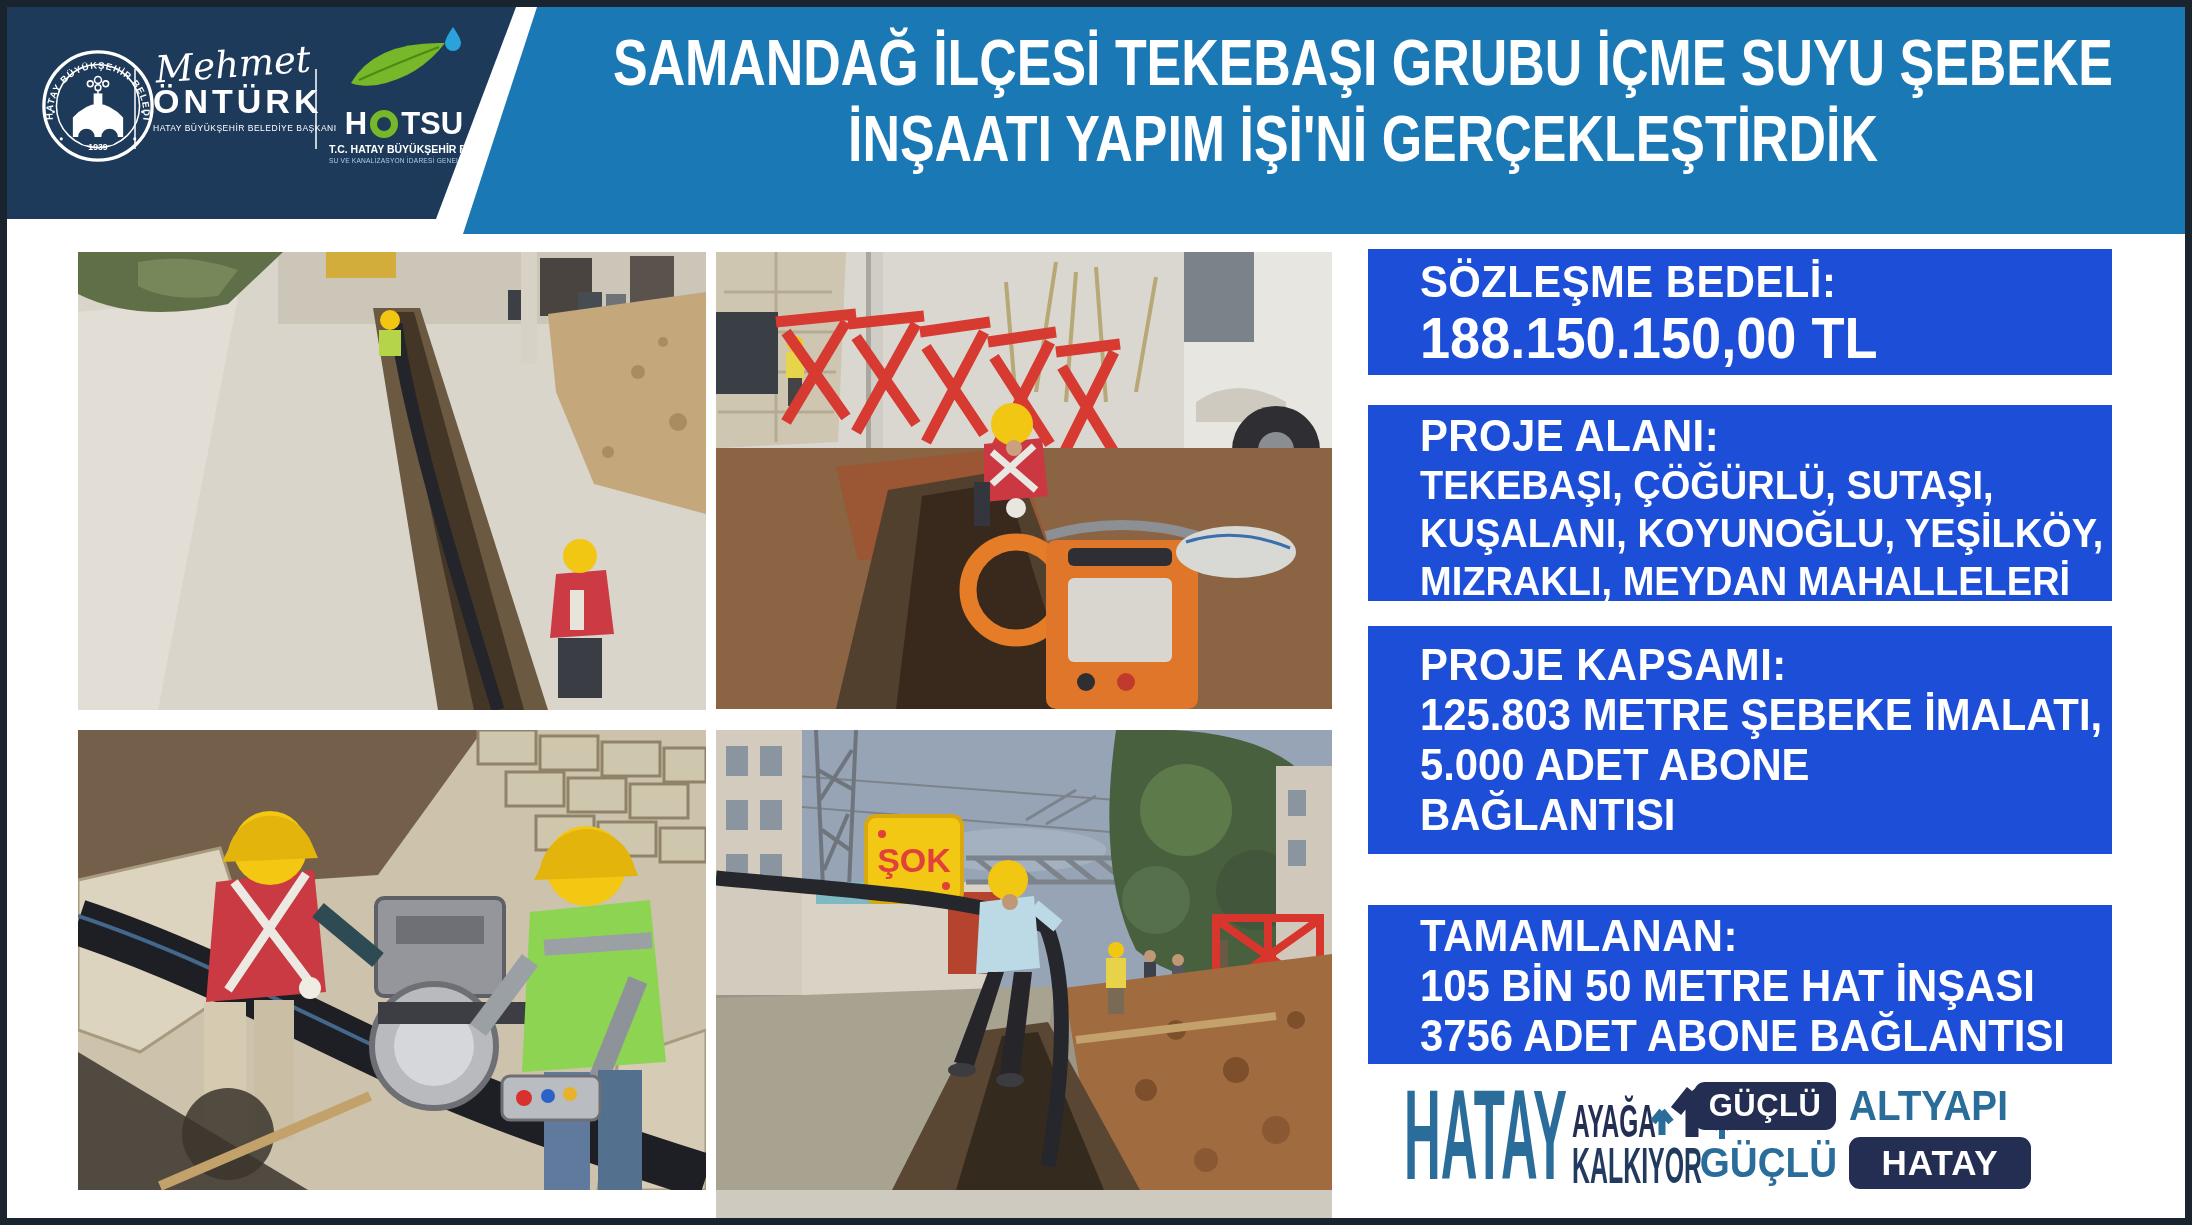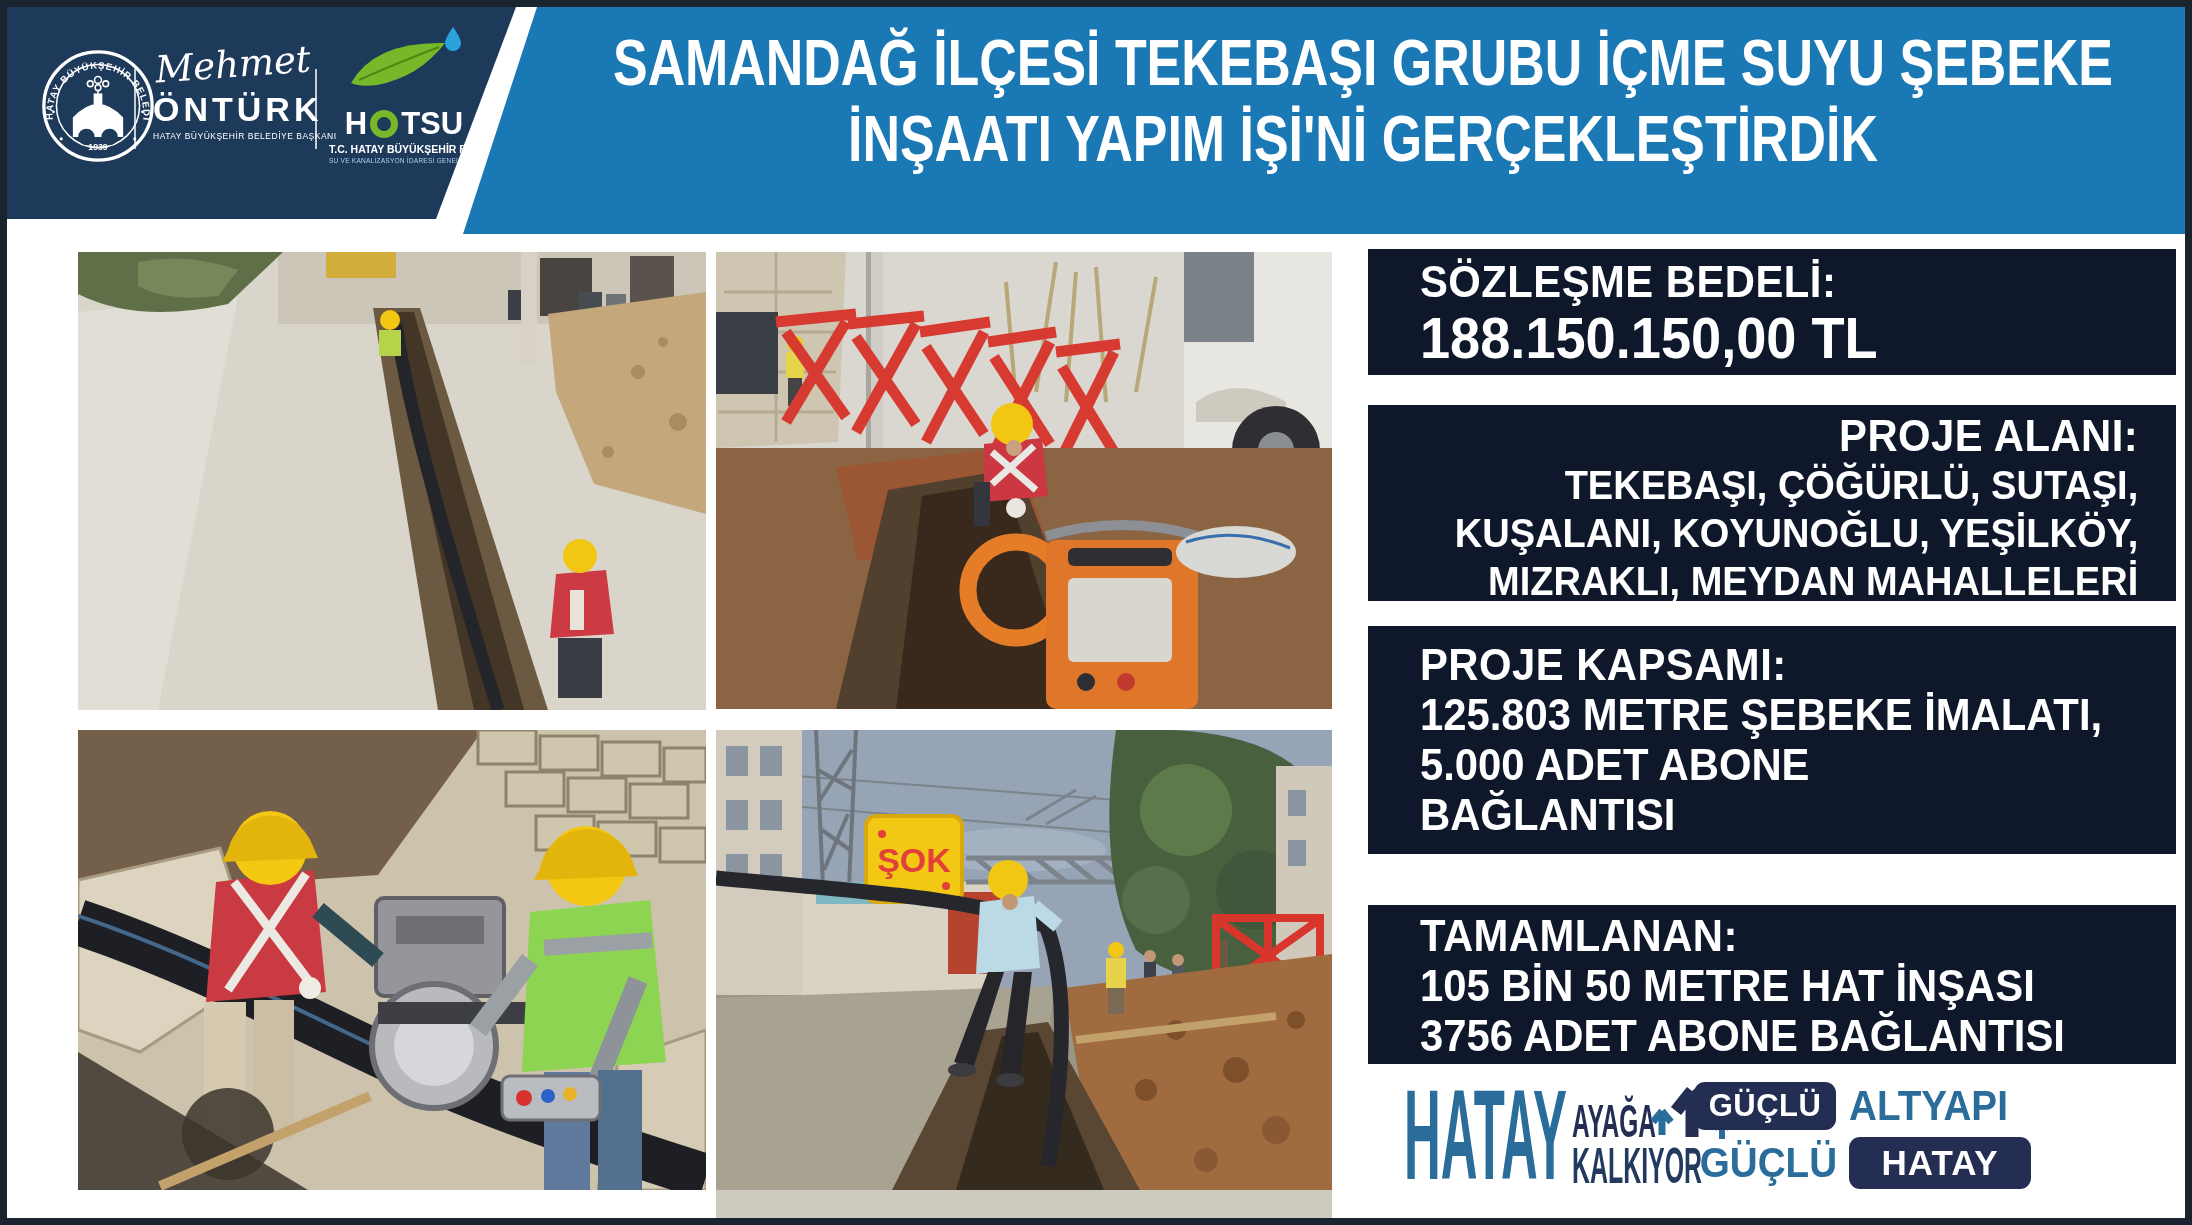--- a/index.html
+++ b/index.html
@@ -13,38 +13,38 @@
   .blue-band{position:absolute;left:463px;top:7px;width:1722px;height:227px;background:#1a78b4;
              clip-path:polygon(74px 0,100% 0,100% 100%,0 100%);}
   .band-svg{position:absolute;left:40px;top:0;}
   .band-svg text{font-family:"Liberation Sans",sans-serif;font-weight:bold;fill:#ffffff;}
 
   .divider{position:absolute;width:2px;background:rgba(255,255,255,.75);}
 
   .mayor{position:absolute;left:146px;top:40px;width:160px;text-align:center;color:#fff;}
   .mayor-first{font-family:"DejaVu Serif",serif;font-style:italic;font-size:37px;line-height:36px;
                transform:rotate(-4deg);display:block;}
-  .mayor-last{font-size:34px;font-weight:bold;letter-spacing:4px;line-height:36px;display:block;margin-top:8px;}
+  .mayor-last{font-size:34px;font-weight:bold;letter-spacing:4px;line-height:36px;display:block;}
   .mayor-role{font-size:8.5px;letter-spacing:.5px;margin-top:4px;display:block;white-space:nowrap;}
 
   .hatsu{position:absolute;left:322px;top:40px;width:150px;text-align:center;color:#fff;}
   .hatsu-leaf{position:absolute;left:18px;top:-14px;}
   .hatsu-word{position:relative;margin-top:62px;display:flex;align-items:center;justify-content:center;gap:3px;
               font-size:31px;font-weight:bold;line-height:30px;}
   .hatsu-a{display:inline-block;width:14px;height:14px;border:7px solid #76b82a;border-radius:50%;}
   .hatsu-drop{position:absolute;right:18px;top:-20px;}
   .hatsu-sub1{font-size:10.5px;font-weight:bold;margin-top:4px;white-space:nowrap;}
   .hatsu-sub2{font-size:6.6px;color:#a9d0ea;margin-top:2px;white-space:nowrap;letter-spacing:.2px;}
 
   
   .photo{position:absolute;overflow:hidden;background:#cfcac0;}
   .photo svg{display:block;}
 
   
-  .ibox{position:absolute;left:1368px;width:808px;background:#0f172a;color:#fff;
+  .ibox{position:absolute;left:1368px;width:744px;background:#1d4ed8;color:#fff;
         padding:0 0 0 52px;box-sizing:border-box;}
   .ibox-inner{transform:scaleX(.95);transform-origin:left center;}
   .ibox-label{font-weight:bold;font-size:44px;line-height:50px;letter-spacing:.5px;white-space:nowrap;}
   .ibox-line{font-weight:bold;font-size:40px;line-height:48px;white-space:nowrap;}
   .ibox-value-big{font-weight:bold;font-size:57px;line-height:62px;white-space:nowrap;}
   #box3 .ibox-line{font-size:44px;line-height:50px;}
   #box4 .ibox-line{font-size:44px;line-height:50px;}
 
   
   .footer-left-svg{position:absolute;left:1400px;top:1077px;}
@@ -365,21 +365,21 @@
     </svg>
   </div>
 
   <div class="ibox" id="box1" style="top:249px;height:126px;">
     <div class="ibox-inner" style="padding-top:8px;">
       <div class="ibox-label">SÖZLEŞME BEDELİ:</div>
       <div class="ibox-value-big">188.150.150,00 TL</div>
     </div>
   </div>
 
-  <div class="ibox" id="box2" style="top:405px;height:196px;text-align:right;">
+  <div class="ibox" id="box2" style="top:405px;height:196px;">
     <div class="ibox-inner" style="padding-top:6px;">
       <div class="ibox-label">PROJE ALANI:</div>
       <div class="ibox-line">TEKEBAŞI, ÇÖĞÜRLÜ, SUTAŞI,</div>
       <div class="ibox-line">KUŞALANI, KOYUNOĞLU, YEŞİLKÖY,</div>
       <div class="ibox-line">MIZRAKLI, MEYDAN MAHALLELERİ</div>
     </div>
   </div>
 
   <div class="ibox" id="box3" style="top:626px;height:228px;">
     <div class="ibox-inner" style="padding-top:14px;">

